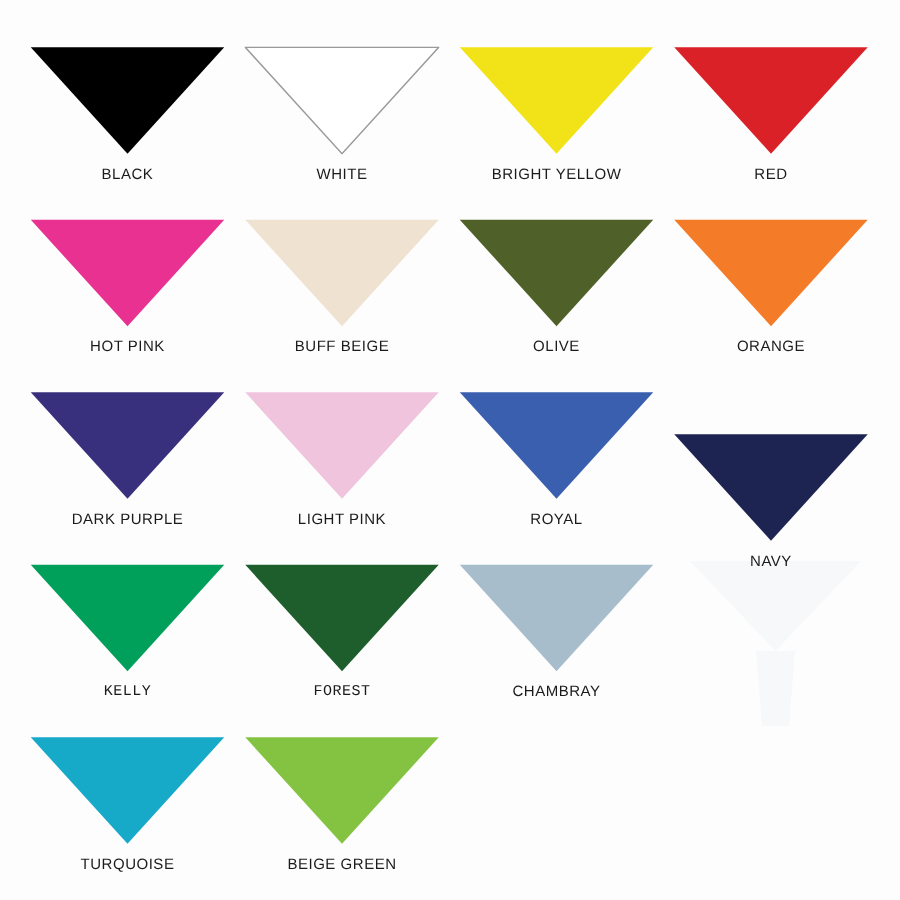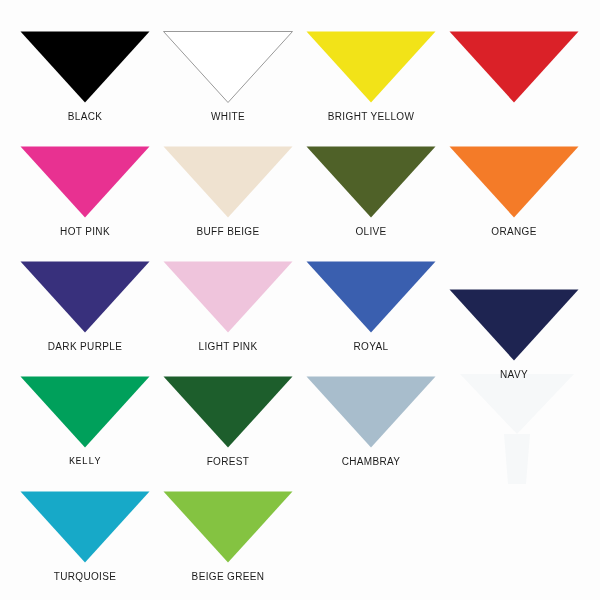--- a/index.html
+++ b/index.html
@@ -106,20 +106,21 @@
           </svg>
         </div>
         <div class="swatch-label" style="color: rgb(27, 27, 27);">BRIGHT YELLOW</div>
       </div>
       <div class="swatch-cell" style="left: 449px; top: 31px;">
         <div class="swatch-shape-wrap">
           <svg class="swatch-shape" viewBox="0 0 130 72" preserveAspectRatio="none">
             <polygon points="0.5,0.5 129.5,0.5 65,71.5" fill="#da2128" stroke="none"></polygon>
           </svg>
         </div>
+        <div class="swatch-label" style="color: rgb(27, 27, 27);">RED</div>
       </div>
       <div class="swatch-cell" style="left: 20px; top: 146px;">
         <div class="swatch-shape-wrap">
           <svg class="swatch-shape" viewBox="0 0 130 72" preserveAspectRatio="none">
             <polygon points="0.5,0.5 129.5,0.5 65,71.5" fill="#e83191" stroke="none"></polygon>
           </svg>
         </div>
         <div class="swatch-label" style="color: rgb(27, 27, 27);">HOT PINK</div>
       </div>
       <div class="swatch-cell" style="left: 163px; top: 146px;">
@@ -185,21 +186,21 @@
           </svg>
         </div>
         <div class="swatch-label" style="color: rgb(27, 27, 27); font-family: Liberation Mono, monospace;">KELLY</div>
       </div>
       <div class="swatch-cell" style="left: 163px; top: 376px;">
         <div class="swatch-shape-wrap">
           <svg class="swatch-shape" viewBox="0 0 130 72" preserveAspectRatio="none">
             <polygon points="0.5,0.5 129.5,0.5 65,71.5" fill="#1d5e2c" stroke="none"></polygon>
           </svg>
         </div>
-        <div class="swatch-label" style="color: rgb(27, 27, 27);">FOREST</div>
+        <div class="swatch-label" style="color: rgb(27, 27, 27); font-family: Liberation Mono, monospace;">FOREST</div>
       </div>
       <div class="swatch-cell" style="left: 306px; top: 376px;">
         <div class="swatch-shape-wrap">
           <svg class="swatch-shape" viewBox="0 0 130 72" preserveAspectRatio="none">
             <polygon points="0.5,0.5 129.5,0.5 65,71.5" fill="#a8bdcc" stroke="none"></polygon>
           </svg>
         </div>
         <div class="swatch-label" style="color: rgb(27, 27, 27);">CHAMBRAY</div>
       </div>
       <div class="swatch-cell is-empty" style="left: 449px; top: 376px;"></div>

